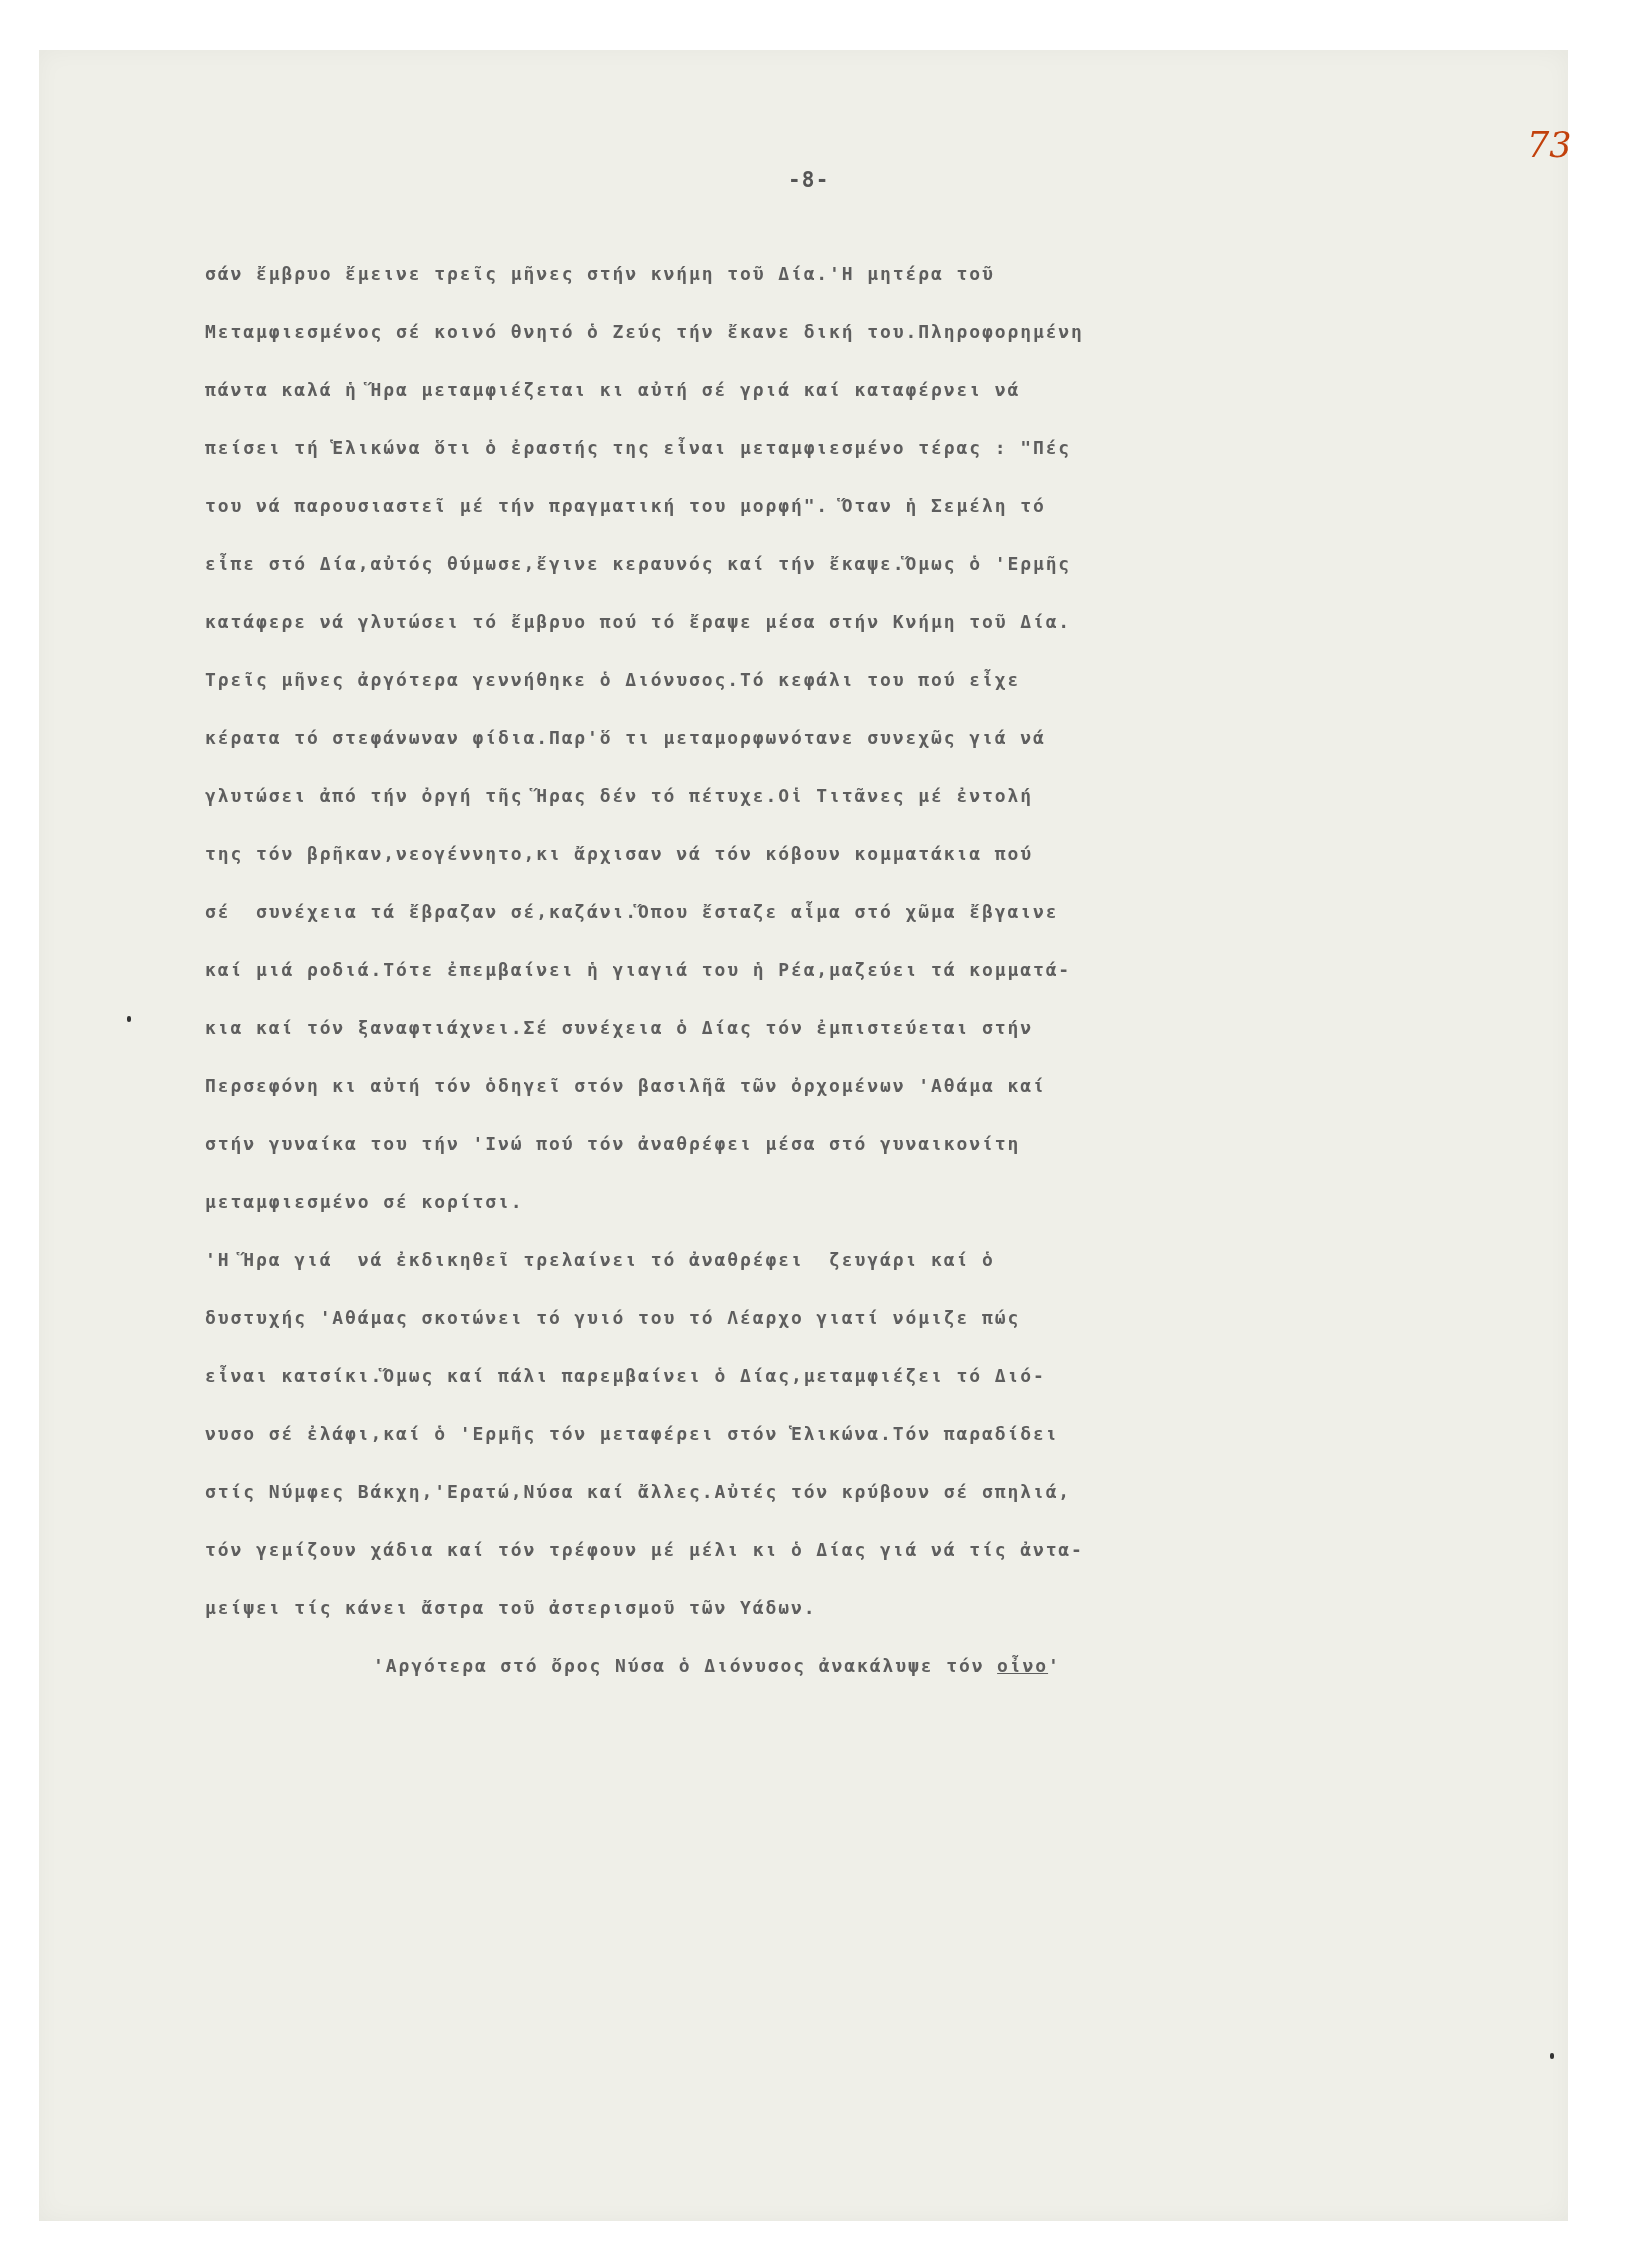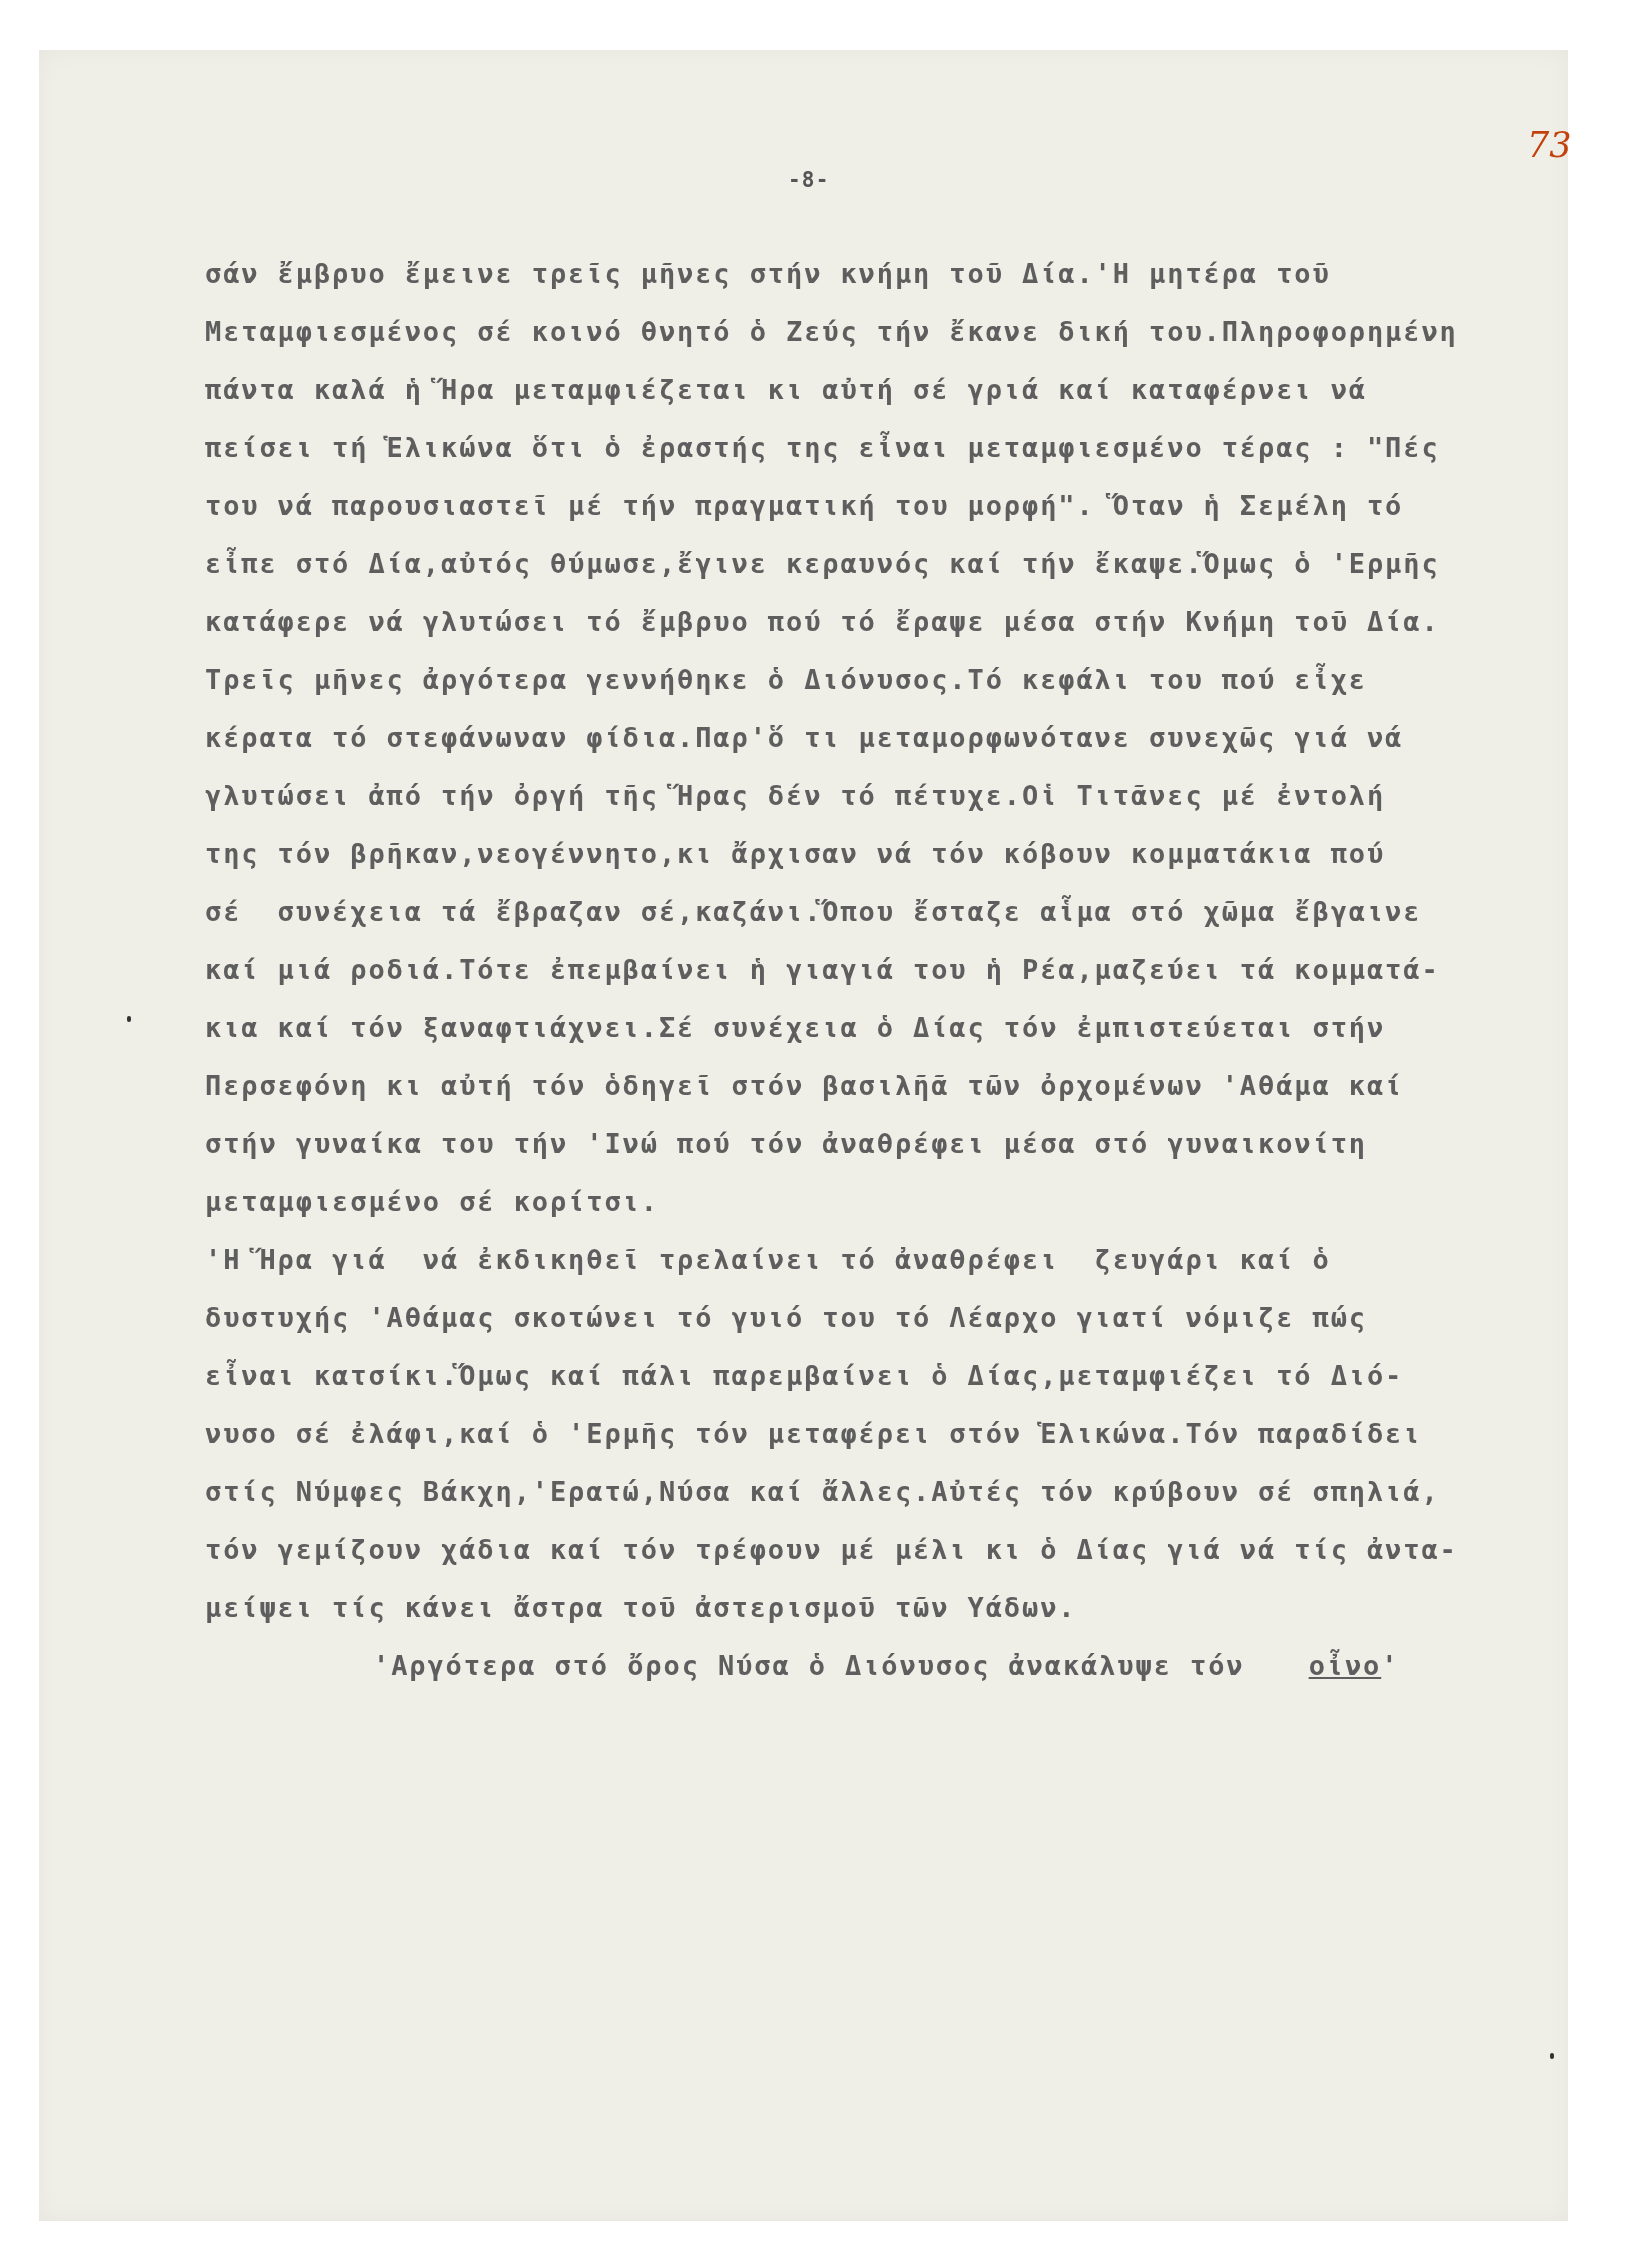--- a/index.html
+++ b/index.html
@@ -17,26 +17,26 @@
       font-family: "DejaVu Sans Mono", monospace; font-size: 21px; color: #555;
       font-weight: bold; letter-spacing: 1.2px;
     }
     .folio {
       position: absolute; left: 1488px; top: 75px;
       font-family: "DejaVu Serif", serif; font-size: 35px; color: #c2410c;
       font-style: italic;
     }
     .body-text {
       position: absolute; left: 205px; top: 245px; width: 1348px;
-      font-family: "DejaVu Sans Mono", monospace; font-size: 27px; font-weight: bold;
+      font-family: "DejaVu Sans Mono", monospace; font-size: 18px; font-weight: bold;
       color: #5e5e5e; line-height: 58px; letter-spacing: 1.9px;
     }
     .line { white-space: pre; height: 58px; }
     .line.indent { padding-left: 168px; }
-    .underline { text-decoration: underline; margin-left: 46px; }
+    .underline { text-decoration: underline; }
     .margin-mark {
       position: absolute; width: 3.7px; height: 6.2px; border-radius: 1.9px; background: #333;
     }
   </style>
 </head>
 <body>
 
 <div class="paper">
   <div class="page-number">-8-</div>
   <div class="folio">73</div>

